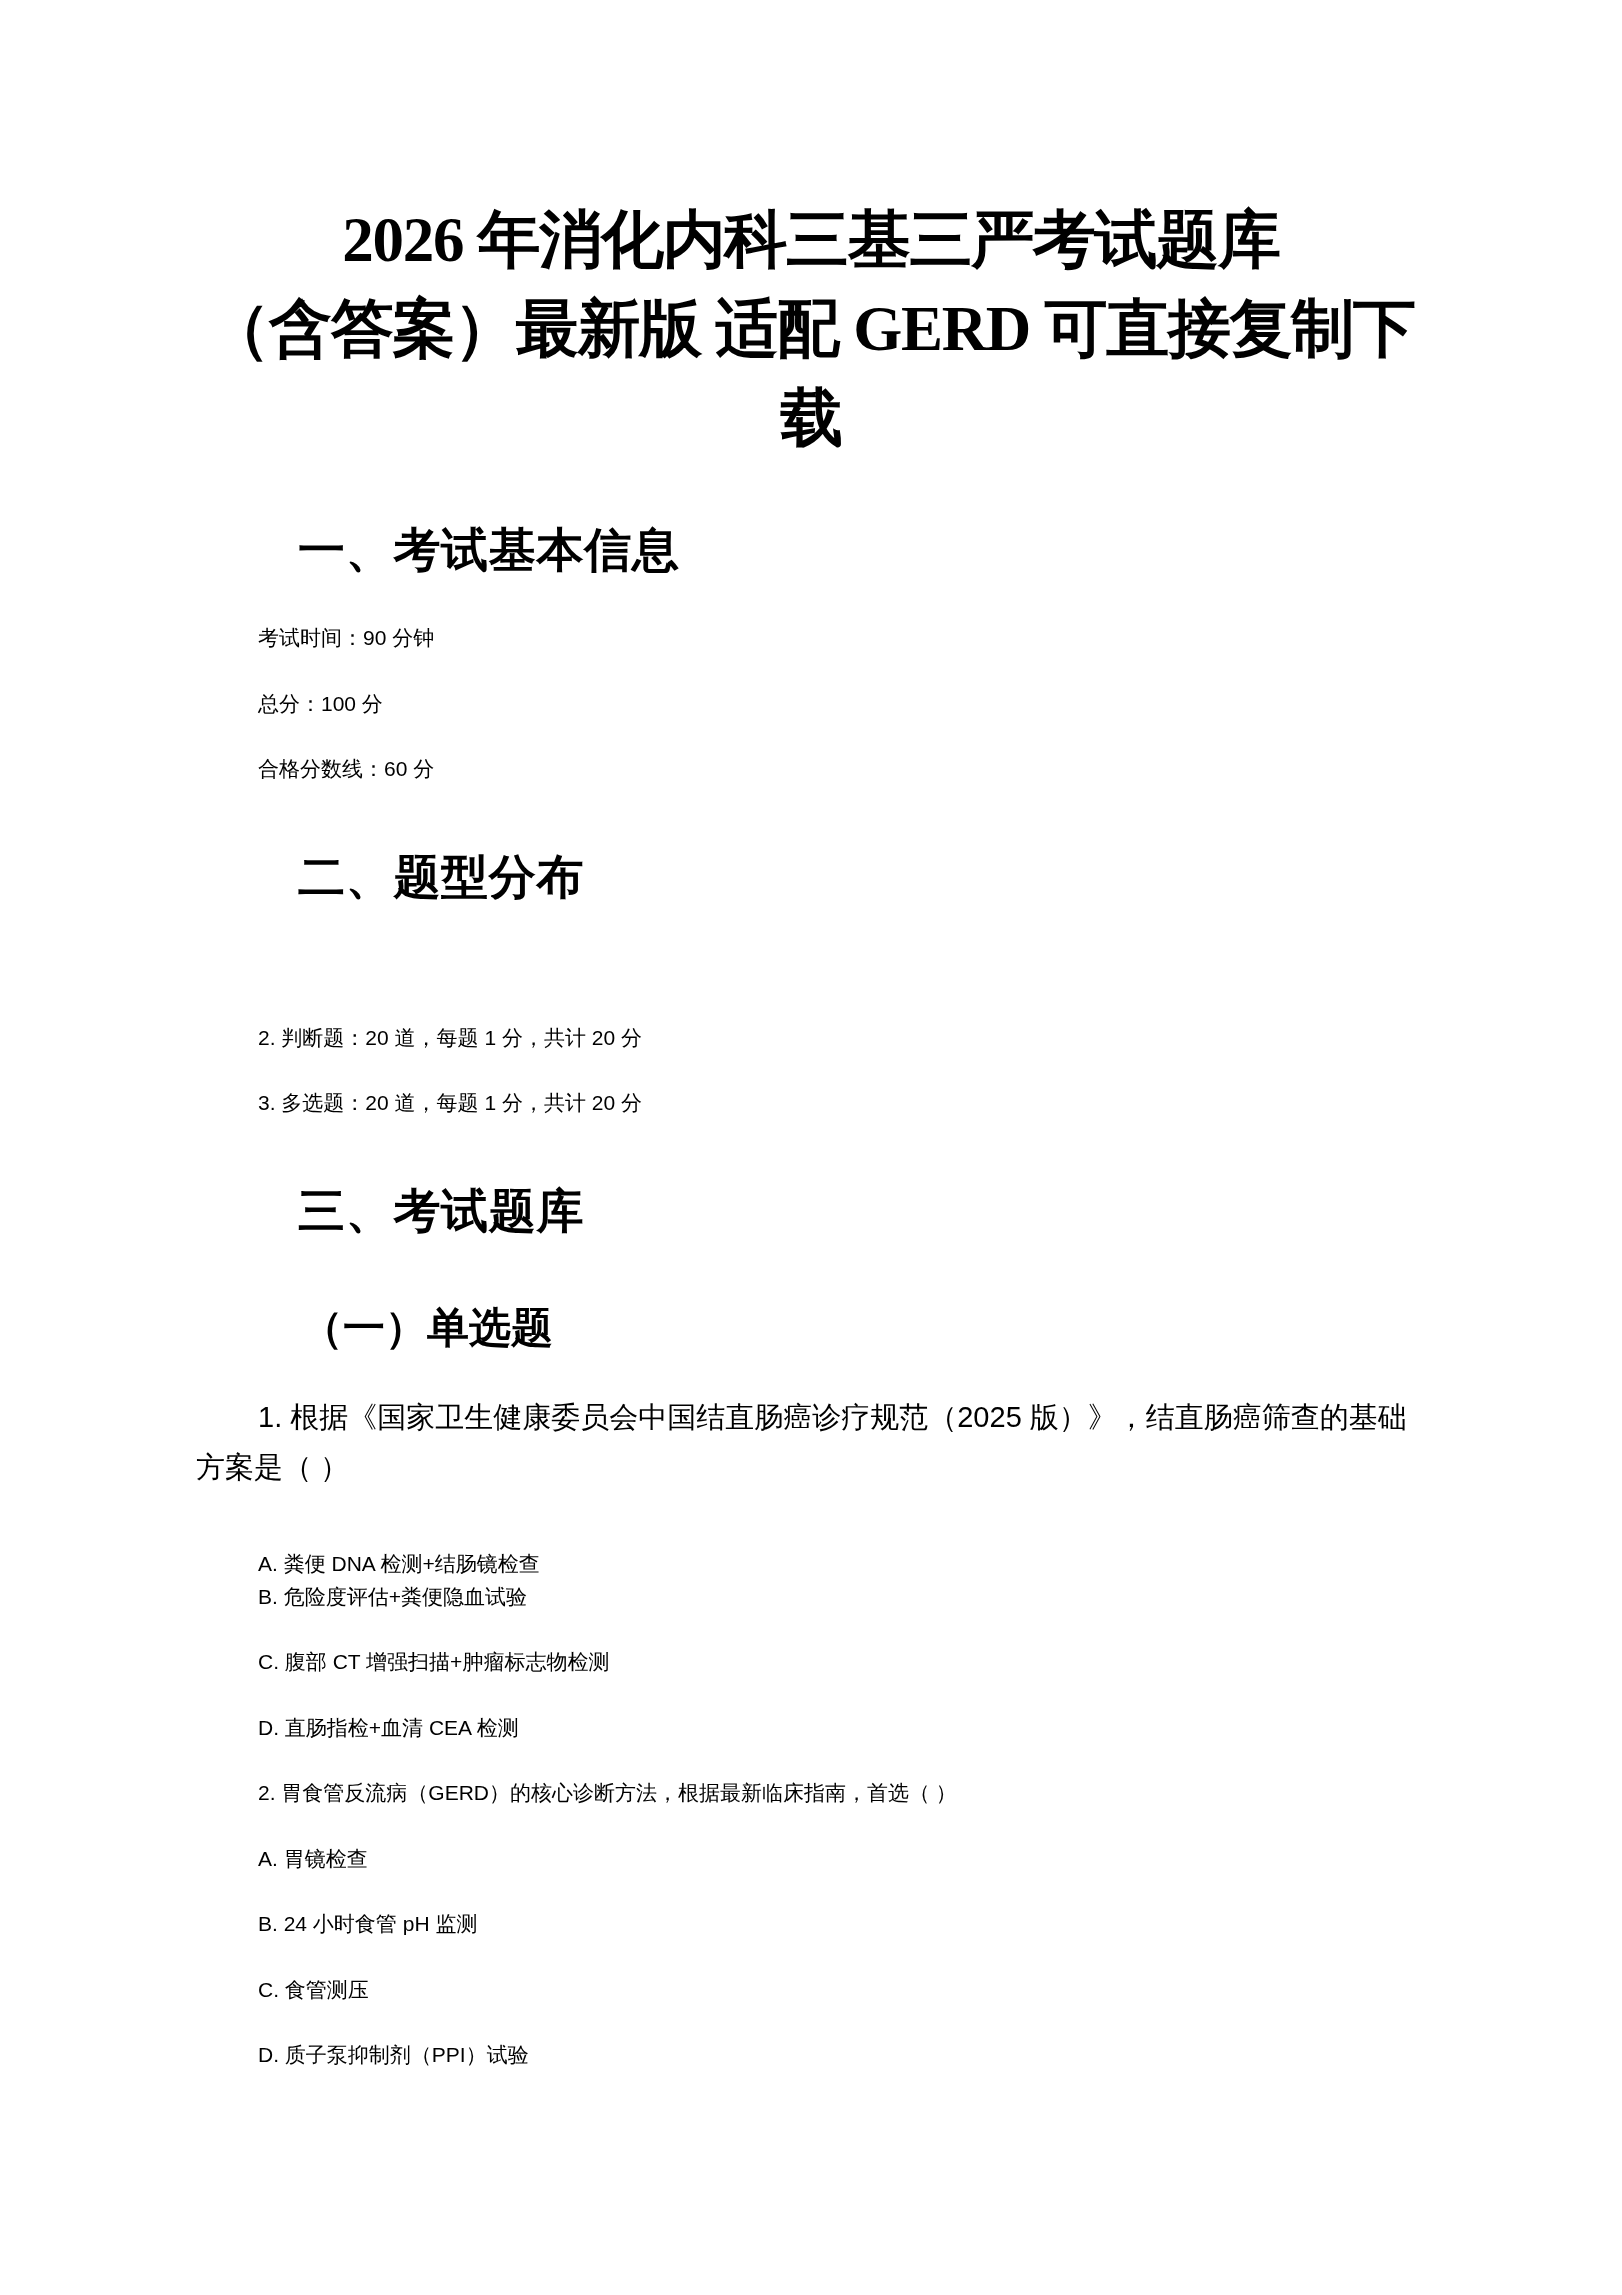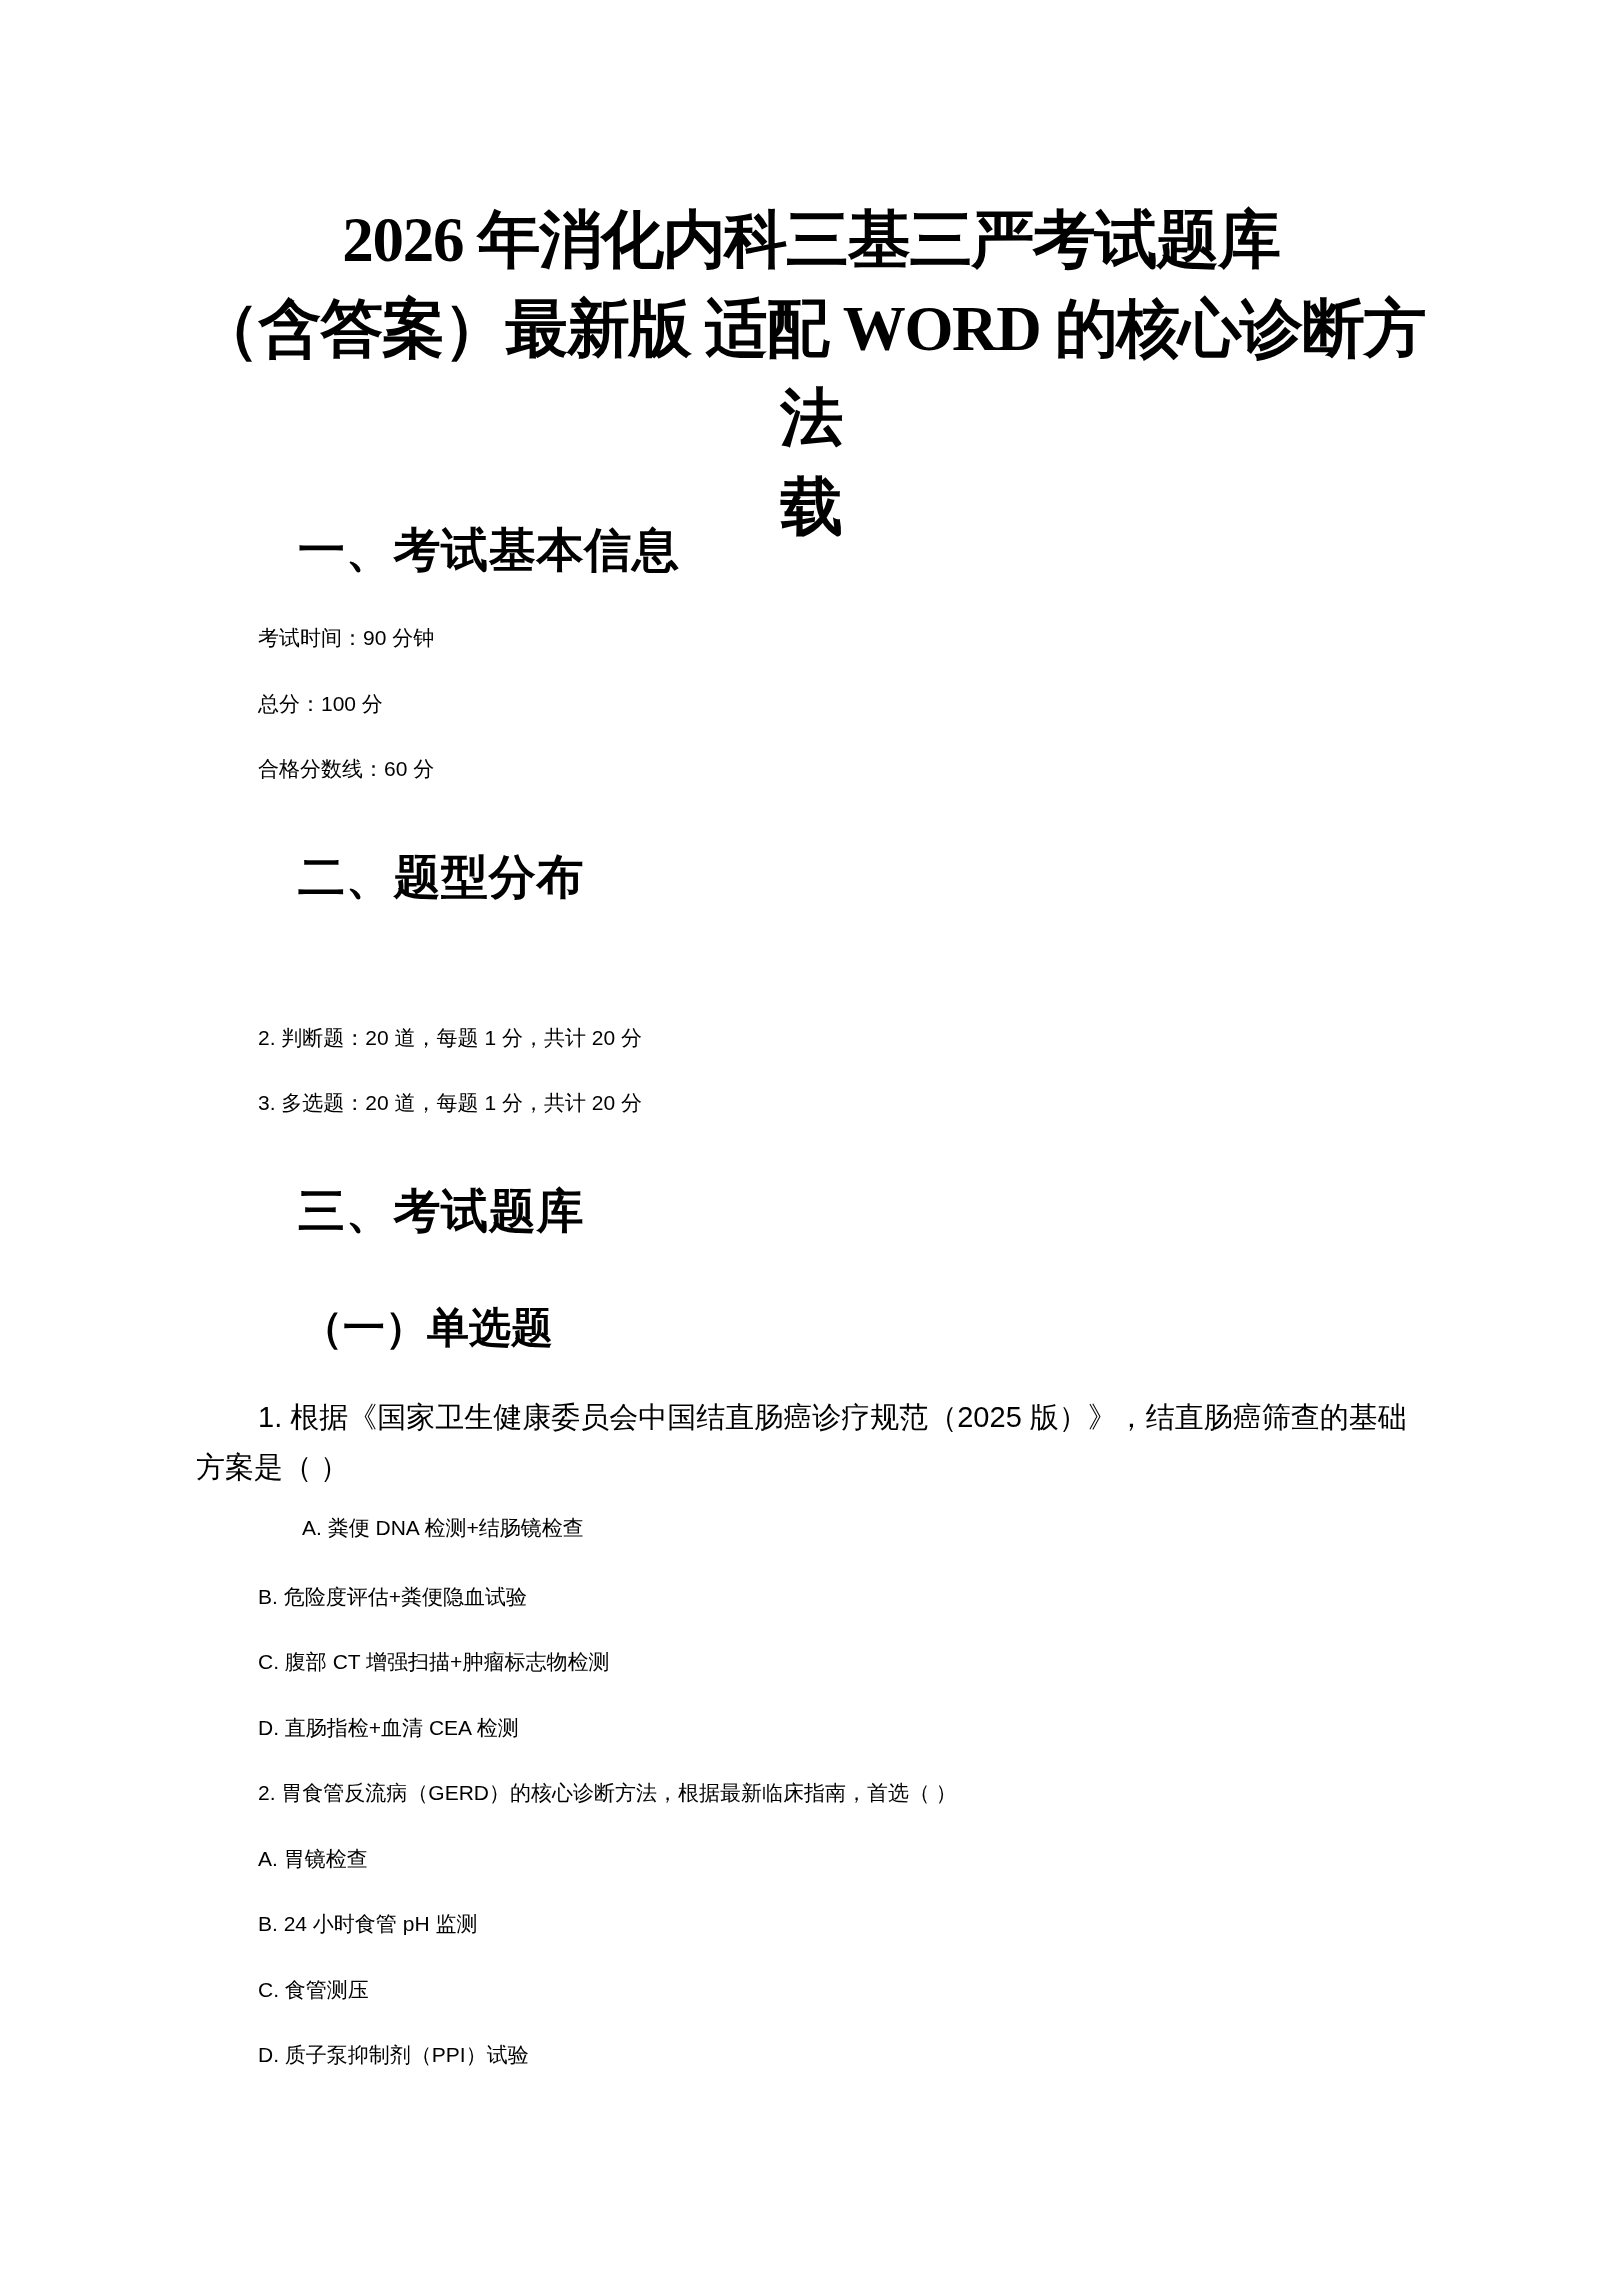--- a/index.html
+++ b/index.html
@@ -71,38 +71,38 @@
       text-indent: 62px;
     }
   </style>
 </head>
 <body>
 
 <div class="page">
 
   <h1 class="title">
     <span class="tline">2026 年消化内科三基三严考试题库</span>
-    <span class="tline">（含答案）最新版 适配 WORD 的核心诊断方法</span>
+    <span class="tline">（含答案）最新版 适配 GERD 可直接复制下</span>
     <span class="tline">载</span>
   </h1>
 
   <h2 class="h2" style="top:520px;">一、考试基本信息</h2>
   <p class="line" style="top:618px;">考试时间：90 分钟</p>
   <p class="line" style="top:684px;">总分：100 分</p>
   <p class="line" style="top:749px;">合格分数线：60 分</p>
 
   <h2 class="h2" style="top:847px;">二、题型分布</h2>
   <p class="line" style="top:1018px;">2. 判断题：20 道，每题 1 分，共计 20 分</p>
   <p class="line" style="top:1083px;">3. 多选题：20 道，每题 1 分，共计 20 分</p>
 
   <h2 class="h2" style="top:1181px;">三、考试题库</h2>
   <h3 class="h3" style="top:1302px;text-align:center;">（一）单选题</h3>
 
   <p class="para" style="top:1392px;">1. 根据《国家卫生健康委员会中国结直肠癌诊疗规范（2025 版）》，结直肠癌筛查的基础方案是（ ）</p>
-  <p class="line" style="top:1508px;margin-left:44px;">A. 粪便 DNA 检测+结肠镜检查</p>
+  <p class="line" style="top:1544px;">A. 粪便 DNA 检测+结肠镜检查</p>
   <p class="line" style="top:1577px;">B. 危险度评估+粪便隐血试验</p>
   <p class="line" style="top:1642px;">C. 腹部 CT 增强扫描+肿瘤标志物检测</p>
   <p class="line" style="top:1708px;">D. 直肠指检+血清 CEA 检测</p>
 
   <p class="line" style="top:1773px;">2. 胃食管反流病（GERD）的核心诊断方法，根据最新临床指南，首选（ ）</p>
   <p class="line" style="top:1839px;">A. 胃镜检查</p>
   <p class="line" style="top:1904px;">B. 24 小时食管 pH 监测</p>
   <p class="line" style="top:1970px;">C. 食管测压</p>
   <p class="line" style="top:2035px;">D. 质子泵抑制剂（PPI）试验</p>
 

